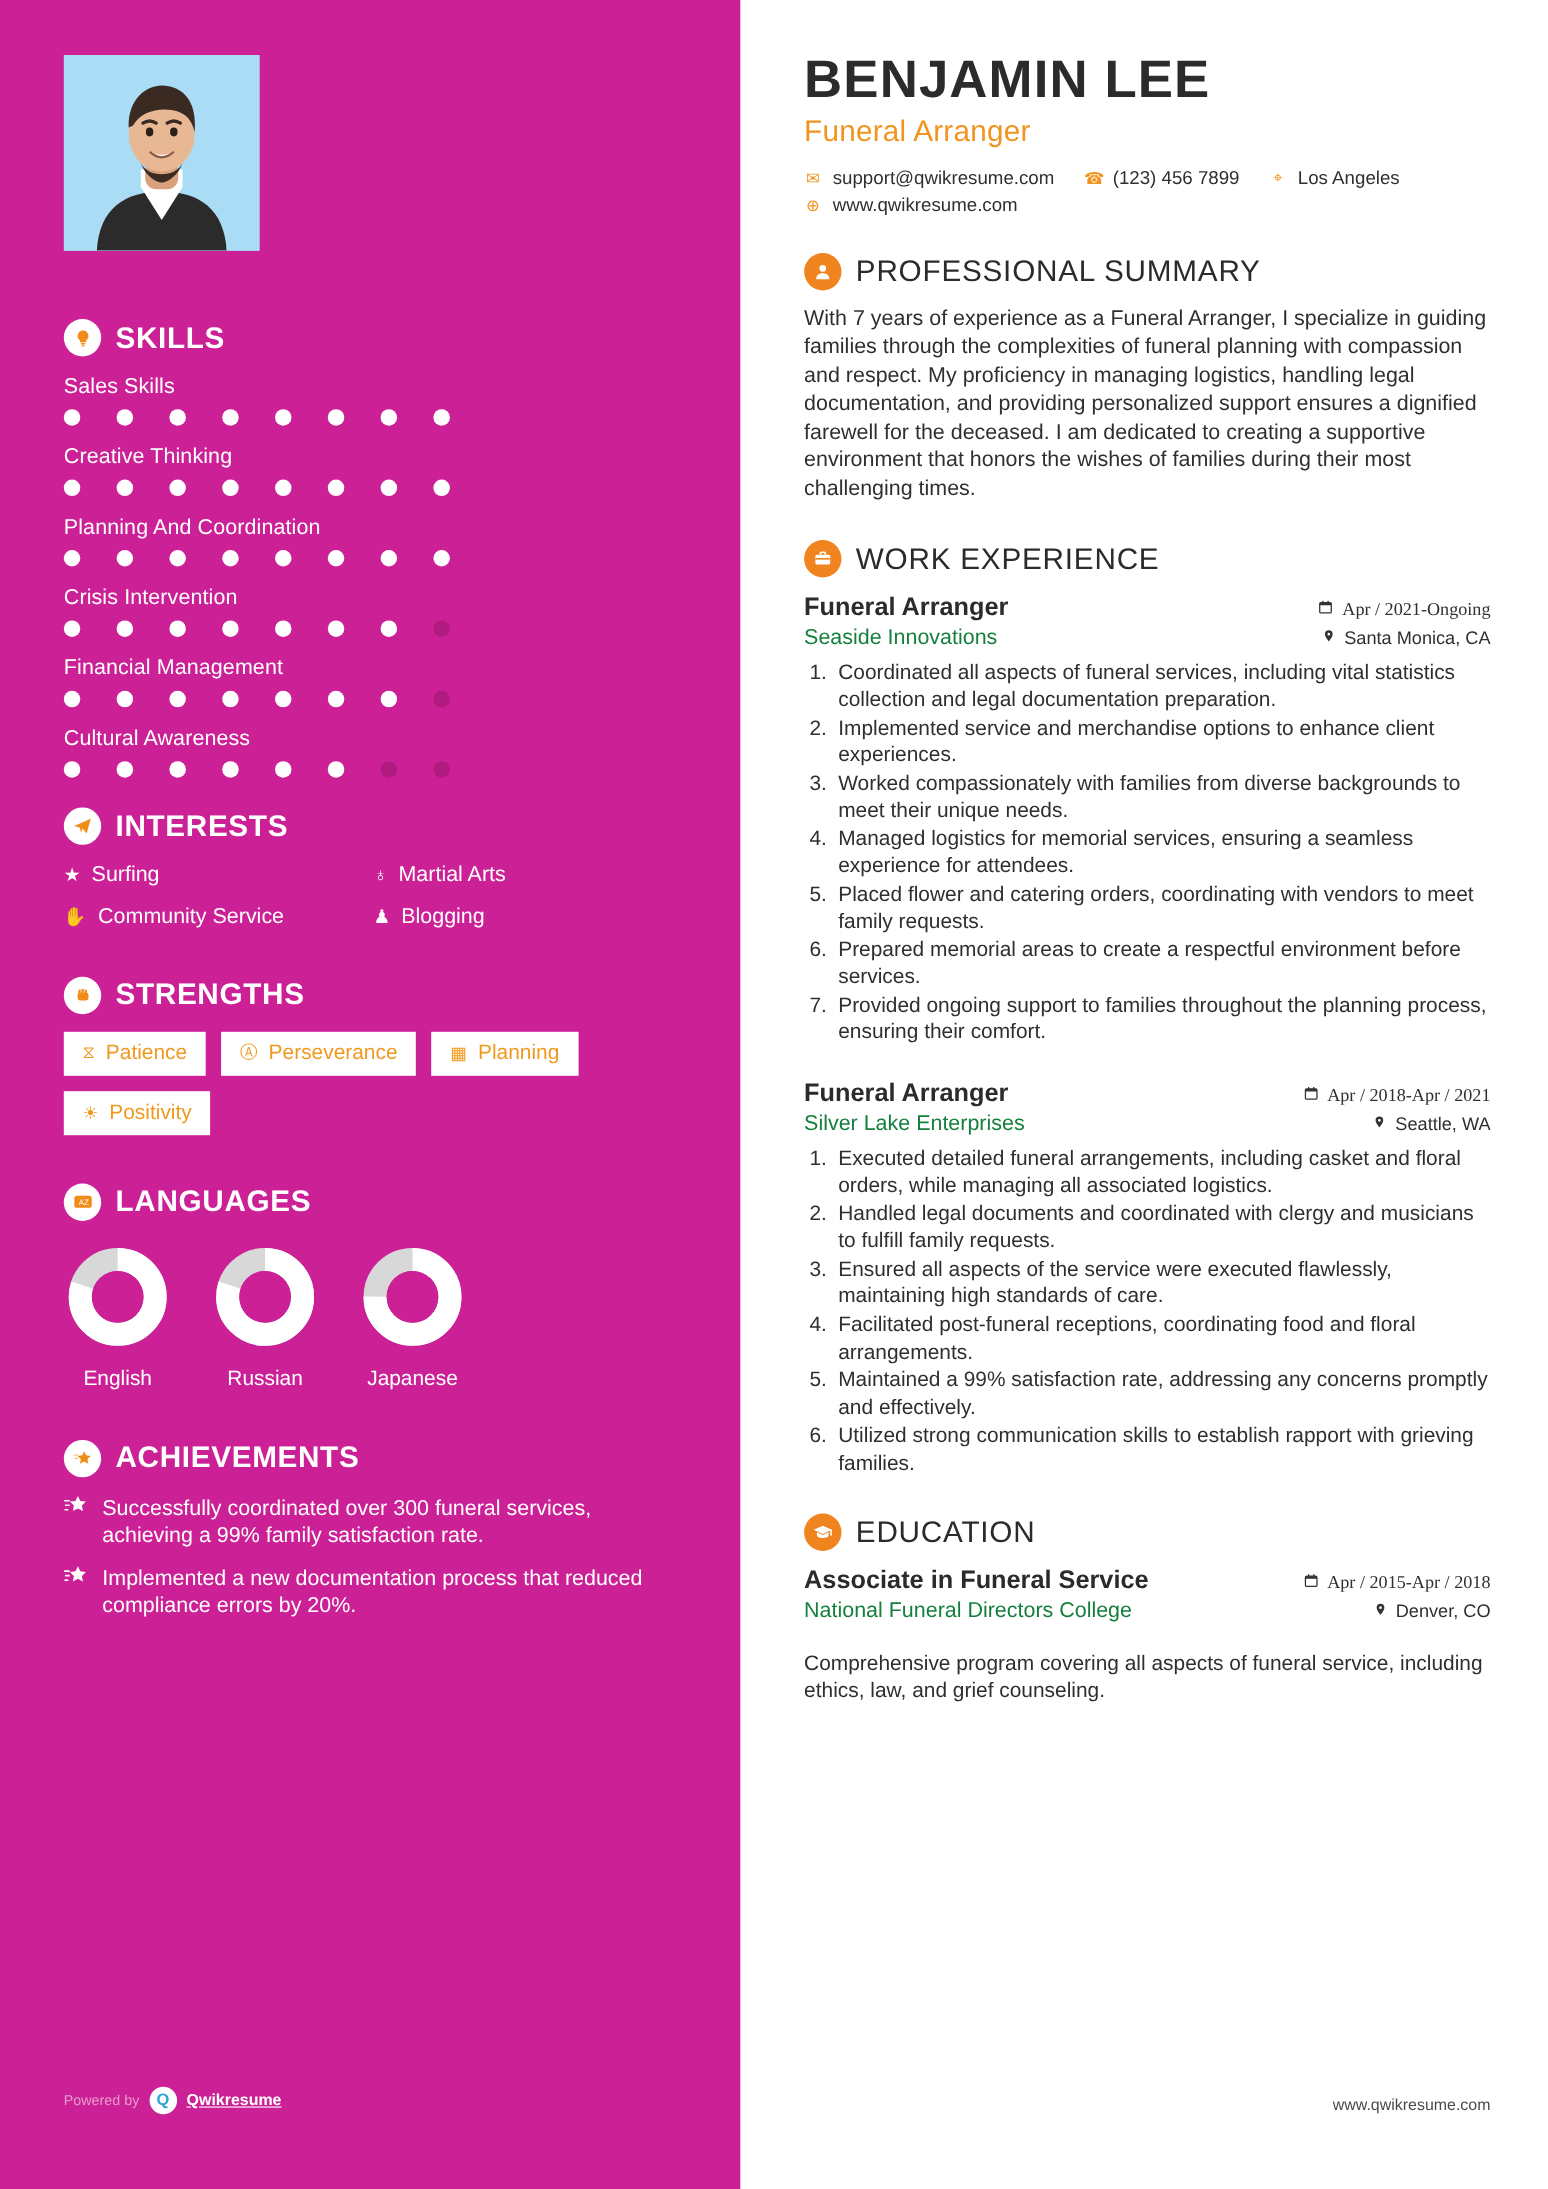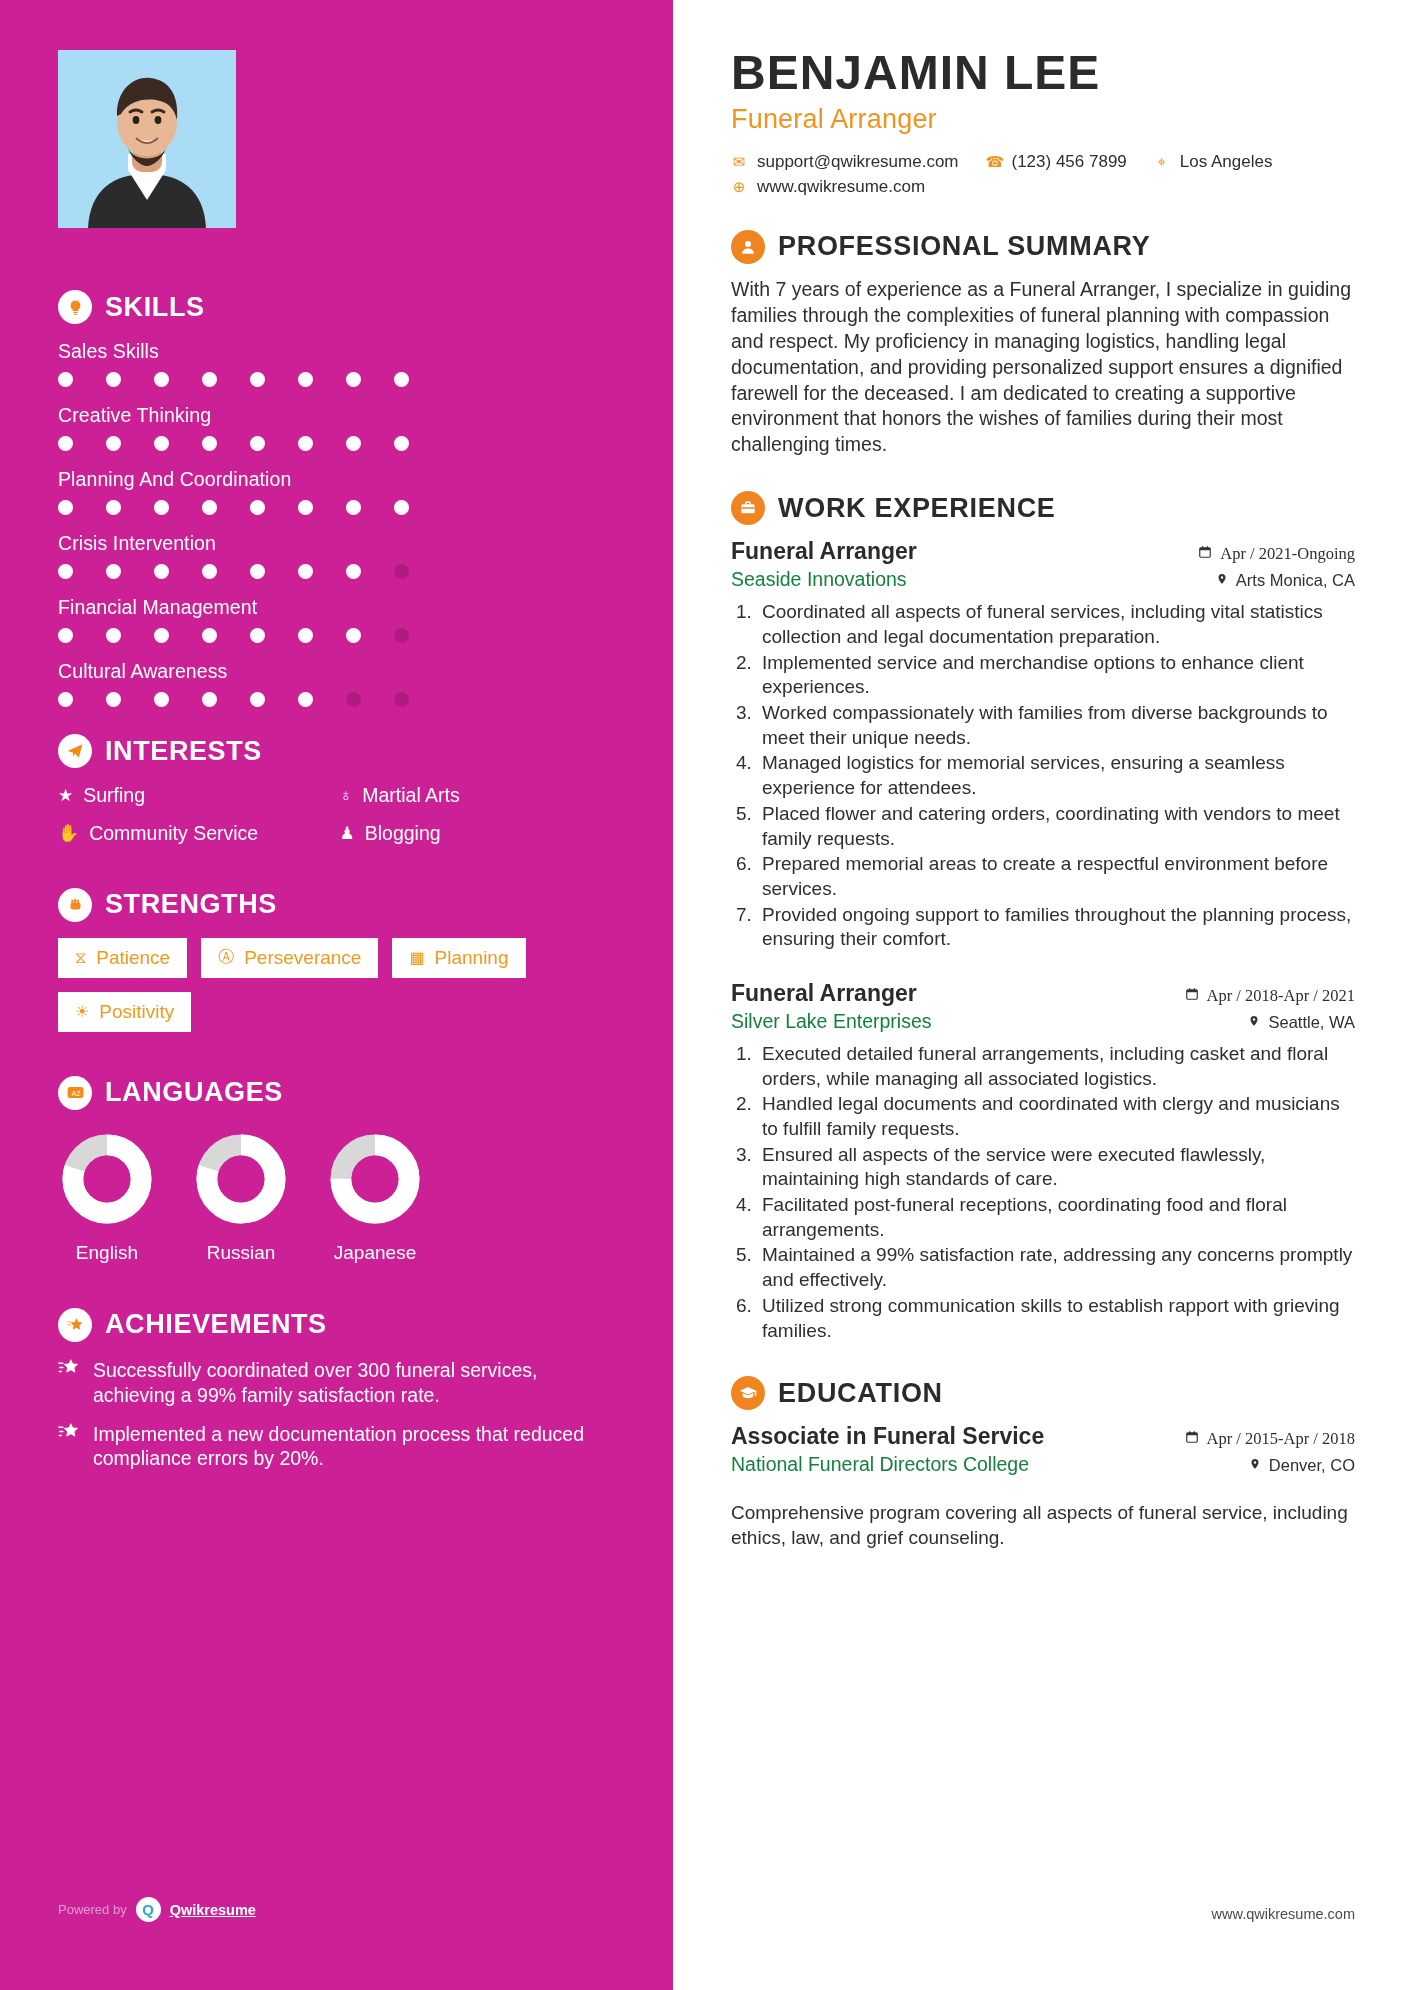--- a/index.html
+++ b/index.html
@@ -212,21 +212,21 @@
     display: flex; align-items: center; gap: 13px;
     margin-bottom: 13px;
   }
   .r-ico {
     width: 34px; height: 34px; border-radius: 50%;
     background: #f0851f;
     display: flex; align-items: center; justify-content: center;
     color: #ffffff; font-size: 17px; flex-shrink: 0;
   }
   .r-title {
-    font-size: 27px; font-weight: bold; color: #2b2b2b;
+    font-size: 27px; font-weight: normal; color: #2b2b2b;
     letter-spacing: 0.7px;
   }
   .summary {
     font-size: 19.5px; color: #2f2f2f; line-height: 1.33;
     max-width: 760px;
   }
 
   .job { margin-top: 6px; }
   .job + .job { margin-top: 28px; }
   .job-top {
@@ -576,21 +576,21 @@
                   </svg></span>
                 <span>Apr / 2021-Ongoing</span>
               </span>
             </div>
             <div class="job-sub">
               <span class="job-company">Seaside Innovations</span>
               <span class="job-loc">
                 <span><svg width="12" height="14" viewBox="0 0 24 24">
                     <path fill="#333" d="M12 2a7 7 0 0 0-7 7c0 5 7 13 7 13s7-8 7-13a7 7 0 0 0-7-7zm0 9.5A2.5 2.5 0 1 1 12 6.5a2.5 2.5 0 0 1 0 5z"></path>
                   </svg></span>
-                <span>Arts Monica, CA</span>
+                <span>Santa Monica, CA</span>
               </span>
             </div>
             <ol class="bullets">
               <li>Coordinated all aspects of funeral services, including vital statistics collection and legal documentation preparation.</li>
               <li>Implemented service and merchandise options to enhance client experiences.</li>
               <li>Worked compassionately with families from diverse backgrounds to meet their unique needs.</li>
               <li>Managed logistics for memorial services, ensuring a seamless experience for attendees.</li>
               <li>Placed flower and catering orders, coordinating with vendors to meet family requests.</li>
               <li>Prepared memorial areas to create a respectful environment before services.</li>
               <li>Provided ongoing support to families throughout the planning process, ensuring their comfort.</li>

